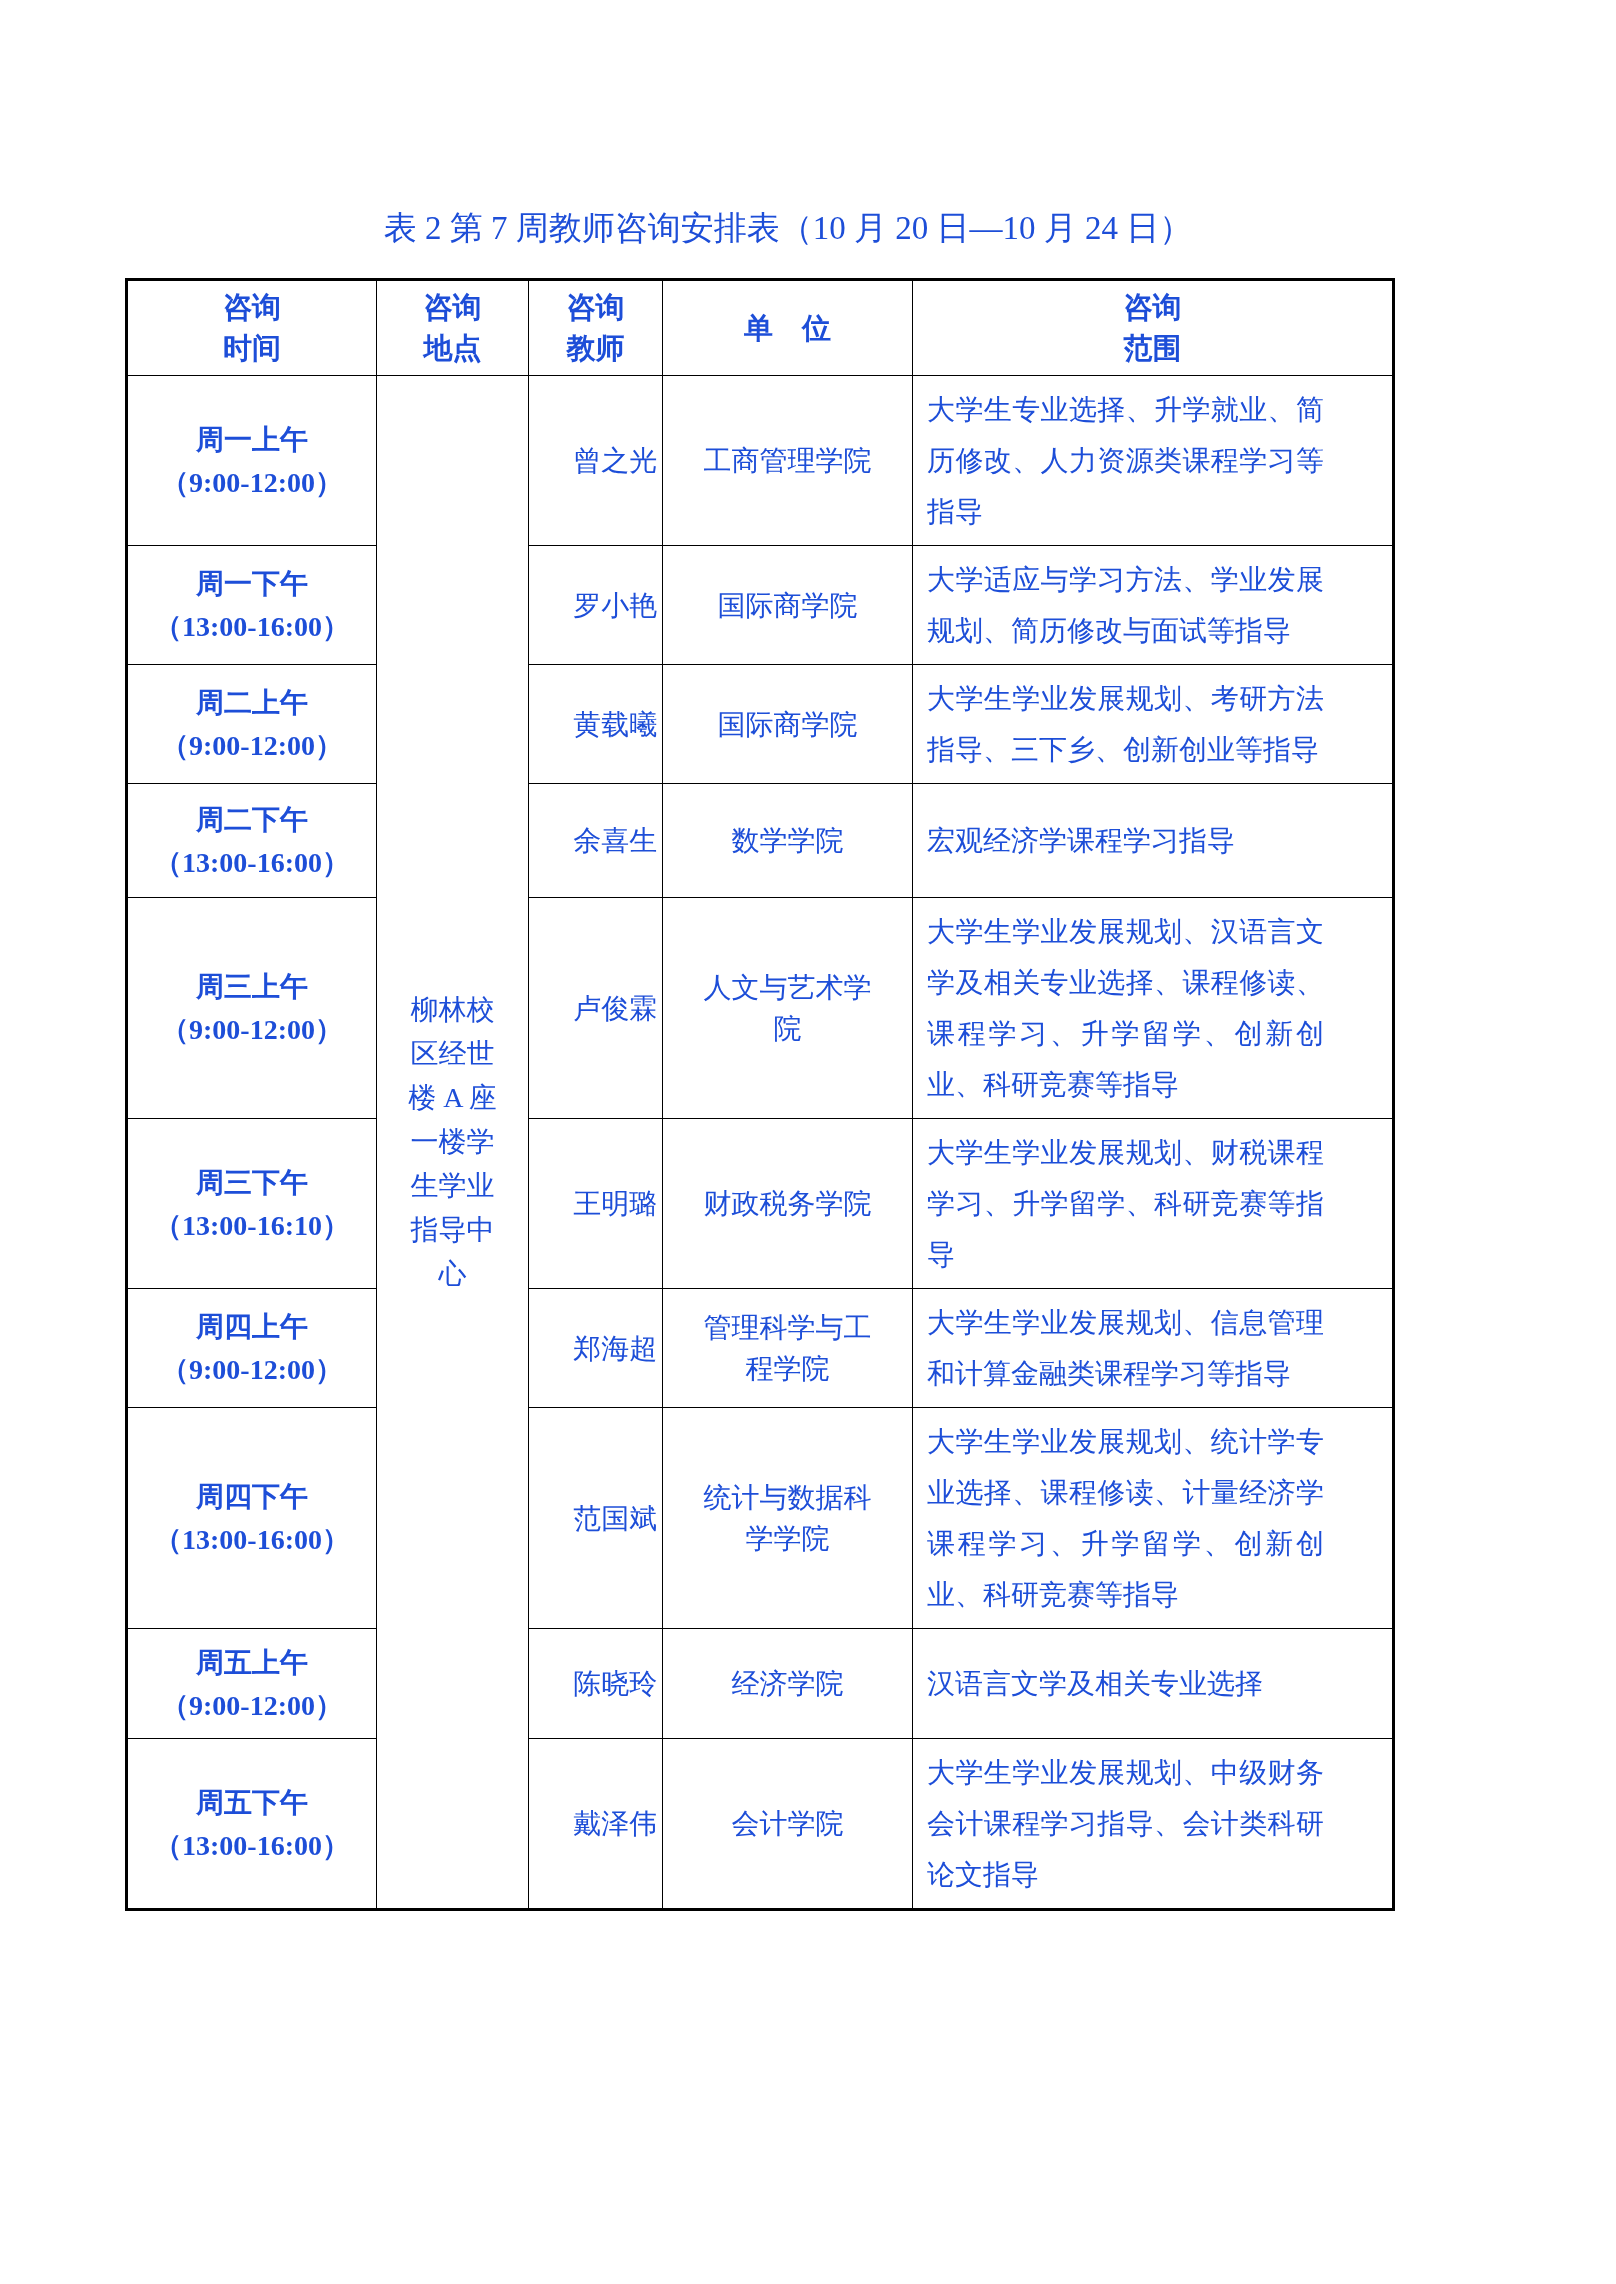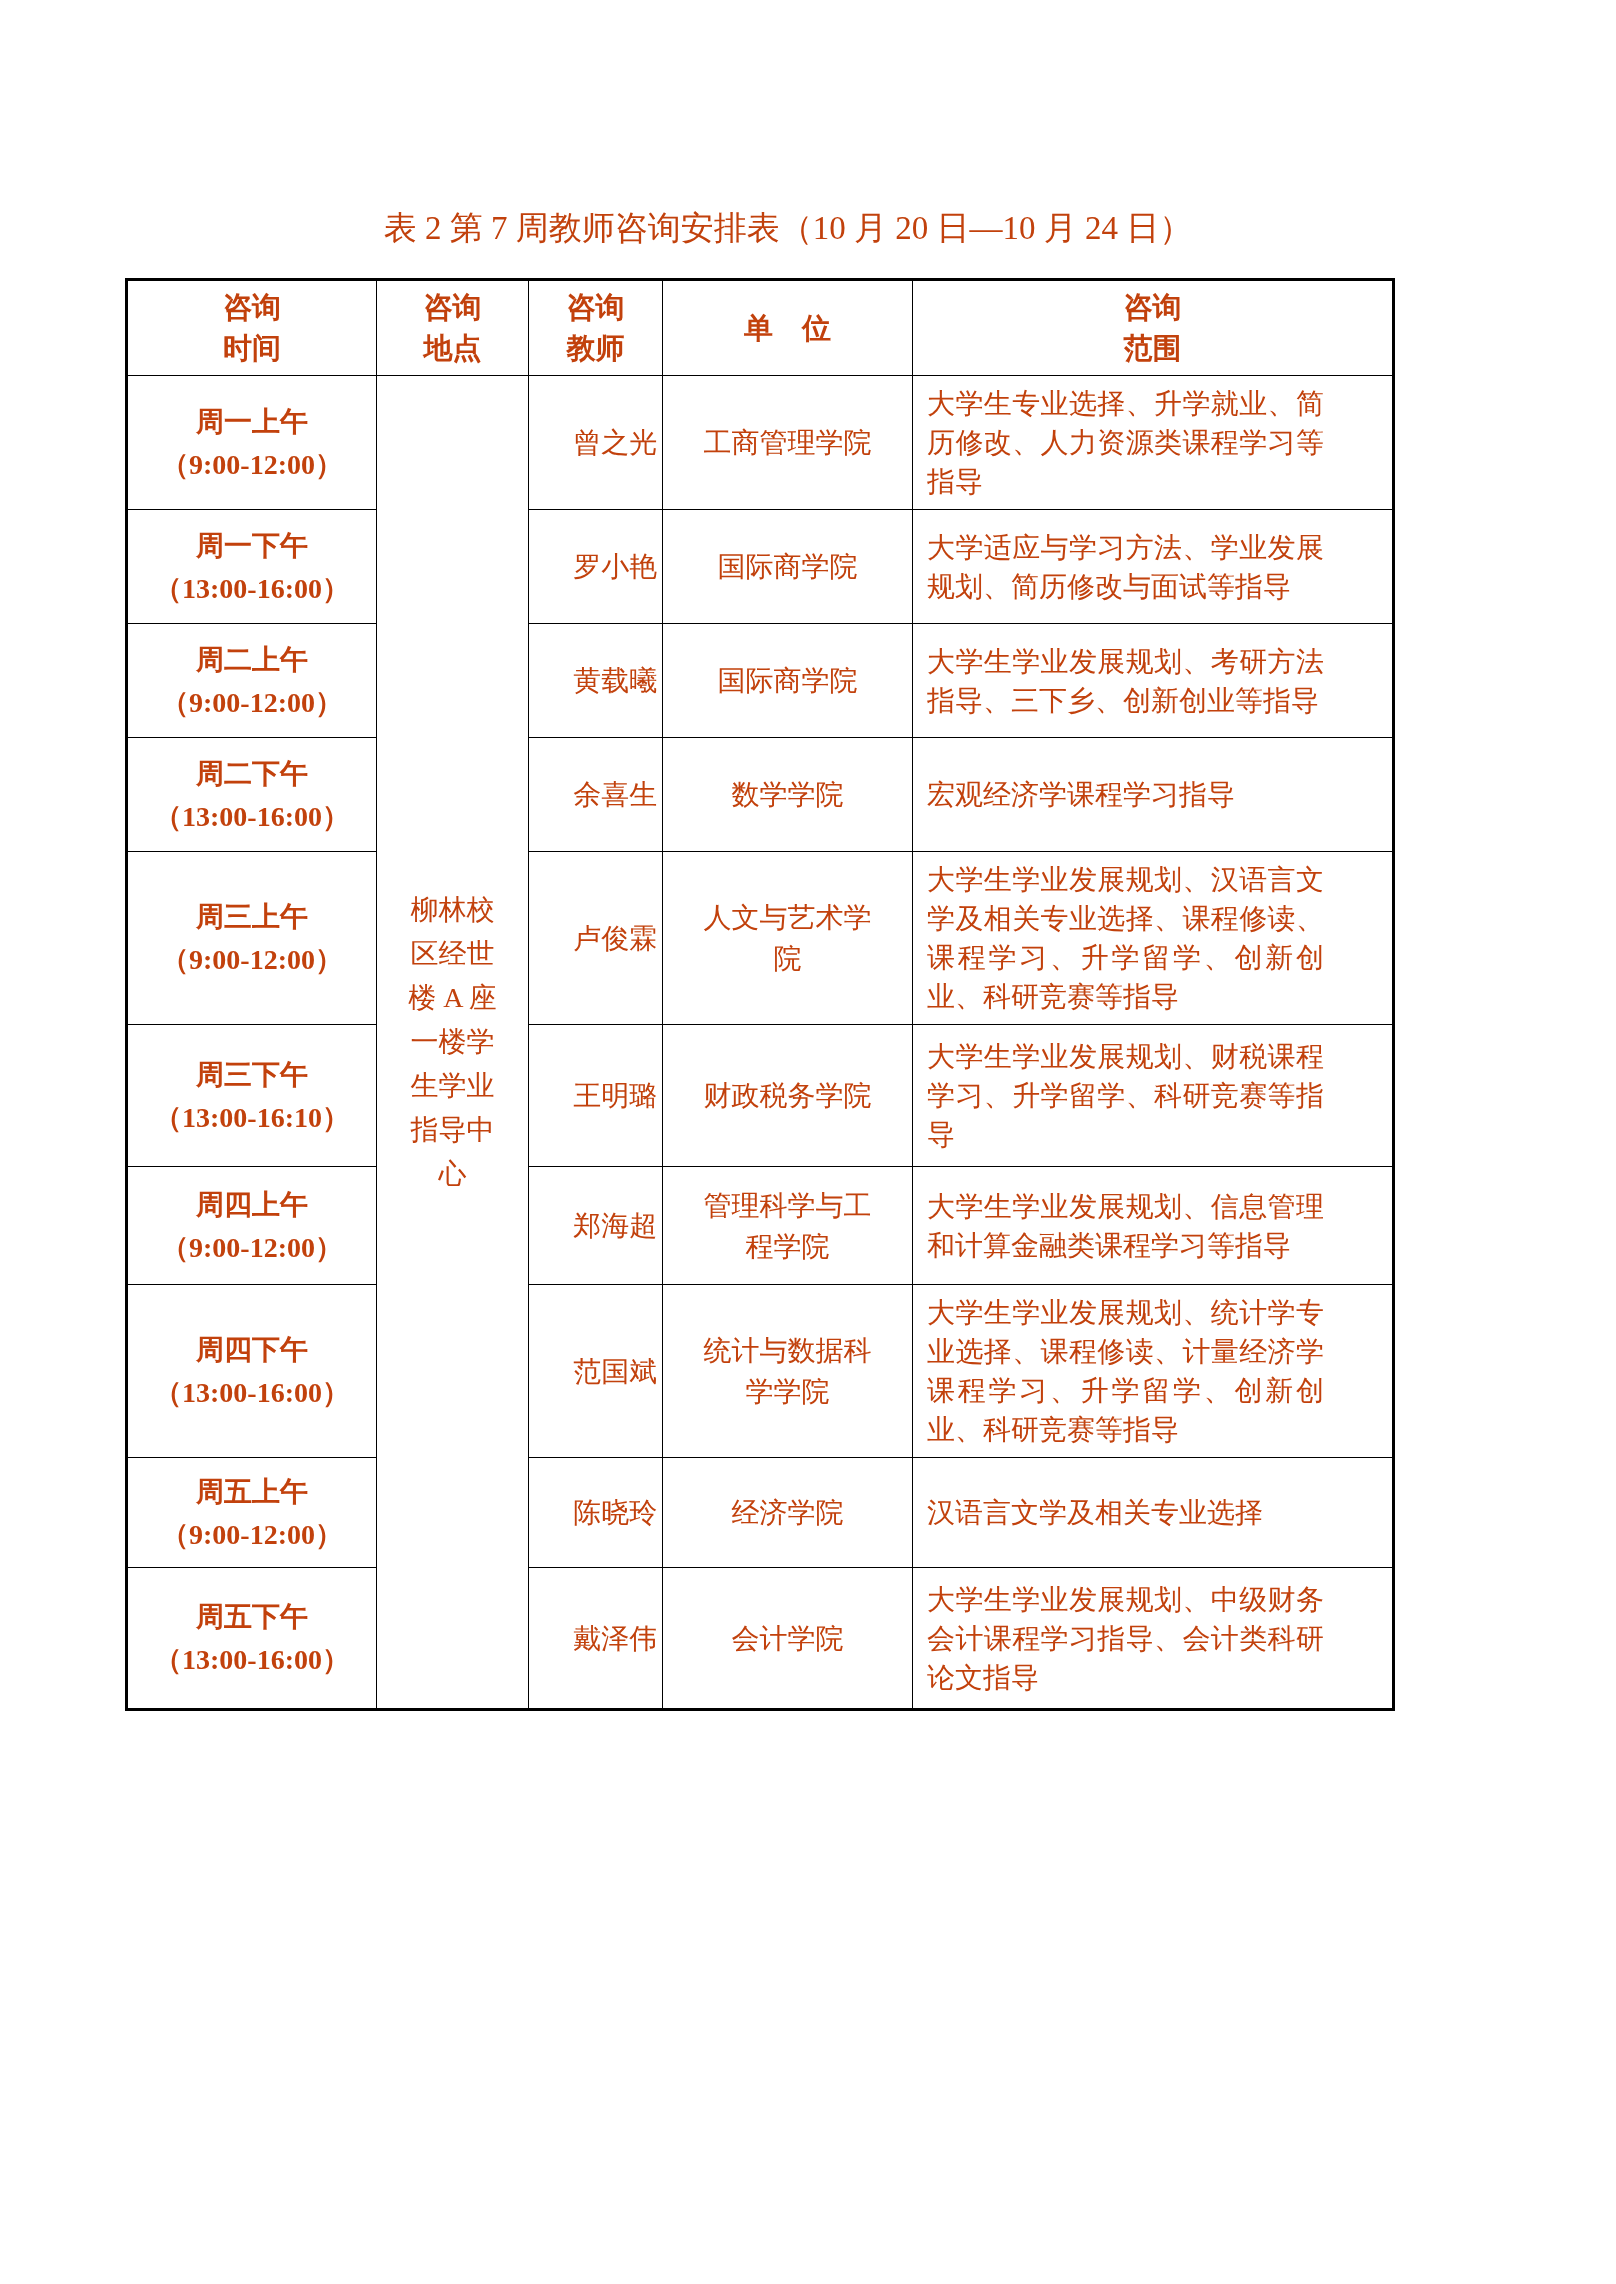--- a/index.html
+++ b/index.html
@@ -1,21 +1,21 @@
 <!DOCTYPE html>
 <html style="font-size:12.6px"><head>
 <meta charset="utf-8">
 <style>
   html, body { margin: 0; padding: 0; background: #ffffff; }
   .page {
     position: relative;
     width: 1616px;
     height: 2284px;
     background: #ffffff;
-    color: #c2410c;
+    color: #1d4ed8;
     font-family: "Liberation Serif", "DejaVu Serif", serif;
     overflow: hidden;
   }
   .doc-title {
     position: absolute;
     top: 204px;
     left: 131px;
     width: 1267px;
     box-sizing: border-box;
     padding-left: 47px;
@@ -58,21 +58,21 @@
   .location-inner {
     width: 101px;
     margin: 0 auto;
     line-height: 44px;
     text-align: center;
   }
   td.cell-teacher { text-align: right; padding: 3.2px 4.7px; line-height: 41px; font-family: Liberation Serif, serif; }
   td.cell-unit { text-align: center; padding: 4.7px 27px; line-height: 41px; }
   td.cell-scope {
     text-align: justify;
-    line-height: 39px;
+    line-height: 51px;
     padding: 8px 68px 8px 14px;
   }
 </style>
 </head>
 <body>
 
 <div class="page">
 
   <div class="doc-title">表 2 第 7 周教师咨询安排表（10 月 20 日—10 月 24 日）</div>
 

